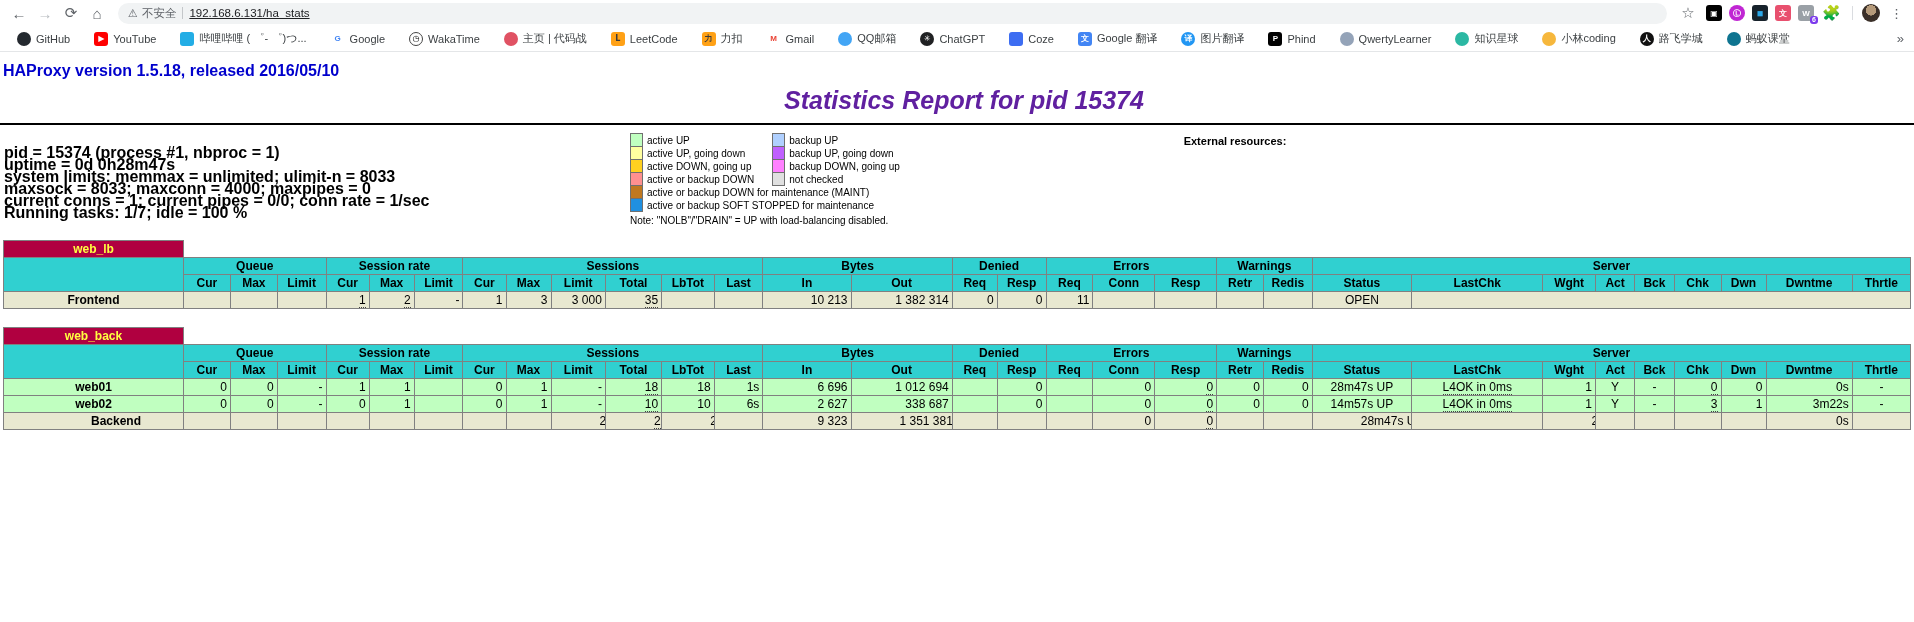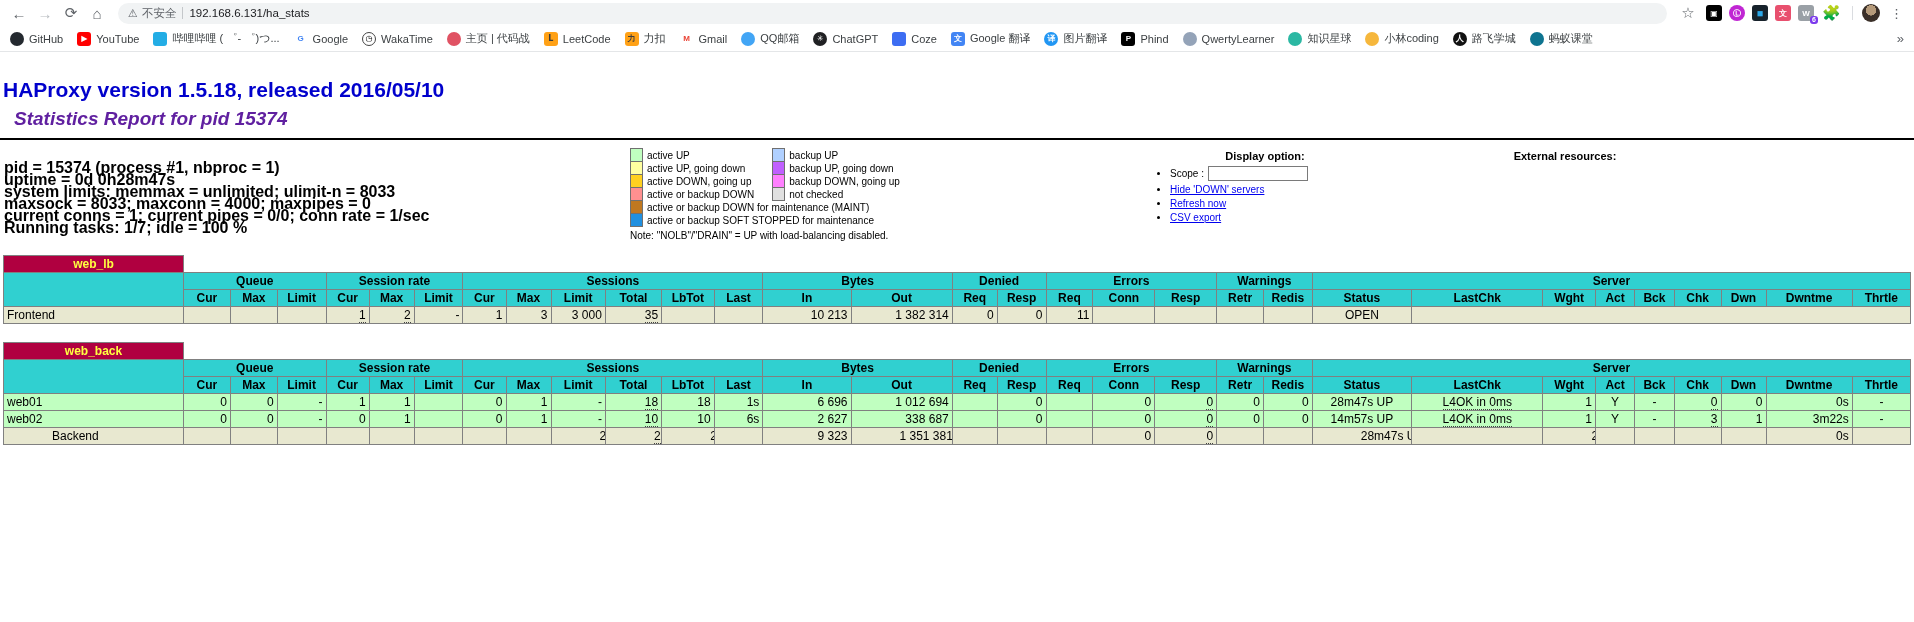--- a/index.html
+++ b/index.html
@@ -14,41 +14,41 @@
   
   .toolbar{height:26px;display:flex;align-items:center;padding:0 8px;background:#fff;gap:4px;}
   .navbtn{width:22px;height:22px;display:flex;align-items:center;justify-content:center;
     color:var(--chrome-icon);font-size:15px;border-radius:50%;cursor:pointer;flex:0 0 auto;}
   .navbtn.dim{color:#b8bcc0;}
   .omnibox{flex:1;height:21px;background:#f1f3f4;border-radius:11px;display:flex;align-items:center;
     padding:0 10px;margin:0 6px;font-size:11.5px;color:#202124;gap:6px;min-width:0;}
   .warnbadge{display:flex;align-items:center;gap:4px;color:#5f6368;white-space:nowrap;}
   .warnbadge .tri{font-size:11px;}
   .omni-sep{width:1px;height:12px;background:#c4c7ca;}
-  .url{white-space:nowrap;overflow:hidden;}
+  .url{white-space:nowrap;overflow:hidden;text-decoration:underline;}
   .chromeicons{display:flex;align-items:center;gap:7px;flex:0 0 auto;}
   .extico{width:16px;height:16px;border-radius:3px;display:flex;align-items:center;justify-content:center;
     font-size:8px;font-weight:bold;color:#fff;position:relative;cursor:pointer;}
   .extico.round{border-radius:50%;}
   .extico .badge{position:absolute;right:-4px;bottom:-3px;background:#7c3aed;color:#fff;border-radius:3px;
     font-size:7px;padding:0 2px;line-height:8px;}
   .chrome-sep{width:1px;height:14px;background:#dadce0;margin:0 2px;}
   .avatar{width:18px;height:18px;border-radius:50%;background:radial-gradient(circle at 50% 35%,#b59a7a 0 35%,#3a2f28 36% 100%);cursor:pointer;}
   .kebab{color:var(--chrome-icon);font-size:13px;letter-spacing:0;cursor:pointer;padding:0 3px;}
   .bookmarks{height:26px;display:flex;align-items:center;padding:0 10px;gap:14px;background:#fff;
     border-bottom:1px solid #e4e6e8;font-size:11px;color:#3c4043;overflow:hidden;}
   .bm{display:flex;align-items:center;gap:5px;white-space:nowrap;cursor:pointer;flex:0 0 auto;}
   .bmico{width:14px;height:14px;border-radius:3px;display:flex;align-items:center;justify-content:center;
     font-size:8px;font-weight:bold;color:#fff;flex:0 0 auto;}
   .bmico.round{border-radius:50%;}
   .bm-overflow{margin-left:auto;color:#5f6368;font-size:13px;cursor:pointer;}
   
   .page{padding:0;}
-  h1{font-size:21px;font-weight:bold;color:var(--title-blue);margin:26px 0 4px 3px;cursor:pointer;}
-  h2{font-size:19px;font-weight:bold;font-style:italic;color:var(--subtitle-purple);margin:6px 0 8px 14px;}
+  h1{font-size:16px;font-weight:bold;color:var(--title-blue);margin:10px 0 4px 3px;cursor:pointer;}
+  h2{font-size:25px;font-weight:bold;font-style:italic;color:var(--subtitle-purple);margin:6px 0 8px 14px;text-align:center;}
   .rule{border-top:2px solid #000;}
   h3{font-size:14px;font-weight:bold;color:var(--section-red);background:var(--section-bg);
     padding:2px 4px;margin:1px 0 0 0;}
   .inforow{display:flex;align-items:flex-start;margin-top:2px;}
   .procinfo{width:620px;padding:20px 0 0 4px;font-size:16px;line-height:12px;color:#000;font-weight:bold;}
   .legendwrap{width:480px;padding-top:6px;font-size:10px;}
   .legend{border-collapse:collapse;margin-left:10px;}
   .legend td{padding:0 2px;height:13px;}
   .legend td.sw{width:12px;height:11px;border:1px solid #707070;padding:0;}
   .legend td.lbl{padding-left:4px;padding-right:18px;white-space:nowrap;}
@@ -64,21 +64,21 @@
   .scopebox input{width:100px;height:15px;border:1px solid #7a7a7a;font-size:10px;padding:0 2px;background:#fff;}
   
   .statswrap{margin:14px 3px 0 3px;}
   .statswrap + .statswrap{margin-top:18px;}
   table.tbl{width:100%;border-collapse:collapse;table-layout:fixed;font-size:12px;}
   table.tbl th,table.tbl td{border:1px solid #808080;padding:1px 3px;height:14px;overflow:hidden;white-space:nowrap;}
   table.tbl .noborder{border:none;background:#fff;}
   .pxname{background:var(--pxname-bg);color:var(--pxname-fg);font-weight:bold;text-align:center;cursor:pointer;}
   .titre th{background:var(--titre);color:#000;font-weight:bold;text-align:center;}
   td.c{text-align:center;} td.r{text-align:right;}
-  th.rowlabel{font-weight:normal;text-align:left;}
+  th.rowlabel{font-weight:bold;text-align:center;}
   tr.frontend td,tr.frontend th{background:var(--row-beige);}
   tr.backend  td,tr.backend  th{background:var(--row-beige);padding-left:48px;}
   tr.server-up td,tr.server-up th{background:var(--row-green);}
   span.u{border-bottom:1px dotted #404040;}
 </style>
 </head>
 <body>
 
 <div class="toolbar">
   <div class="navbtn">←</div>
@@ -102,21 +102,21 @@
         <div class="extico" style="background: rgb(232, 80, 110);">文</div>
         <div class="extico" style="background: rgb(154, 160, 166);">W<span class="badge">6</span></div>
       </span>
     <div class="navbtn">🧩</div>
     <span class="chrome-sep"></span>
     <div class="avatar"></div>
     <div class="kebab">⋮</div>
   </div>
 </div>
 <div class="bookmarks">
-  <span id="bm-items" style="display:flex;gap:14px;align-items:center;">
+  <span id="bm-items" style="display:flex;gap:24px;align-items:center;margin-left:7px;">
       <span class="bm">
         <span class="bmico round" style="background: rgb(36, 41, 47);"></span>
         <span>GitHub</span>
       </span>
       <span class="bm">
         <span class="bmico" style="background: rgb(255, 0, 0);">▶</span>
         <span>YouTube</span>
       </span>
       <span class="bm">
         <span class="bmico" style="background: rgb(35, 173, 229);"></span>
@@ -242,32 +242,20 @@
             </tr>
             <tr>
               <td class="sw" style="background: rgb(32, 144, 224);"></td>
               <td class="lbl" colspan="3">active or backup SOFT STOPPED for maintenance</td>
             </tr>
           </tbody>
         </table>
       <div class="legendnote">Note: "NOLB"/"DRAIN" = UP with load-balancing disabled.</div>
     </div>
 
-    <div class="dispopt">
-      <div class="hd">Display option:</div>
-      <ul class="blist" id="disp-list">
-          <li><span class="scopebox">
-              <span>Scope :</span>
-              <input type="text" style="">
-            </span></li>
-          <li><a class="plain">Hide 'DOWN' servers</a></li>
-          <li><a class="plain">Refresh now</a></li>
-          <li><a class="plain">CSV export</a></li>
-        </ul>
-    </div>
 
     <div class="extres">
       <div class="hd">External resources:</div>
     </div>
   </div>
 
   <div id="tables">
       <div class="statswrap">
         <table class="tbl">
           <colgroup>

